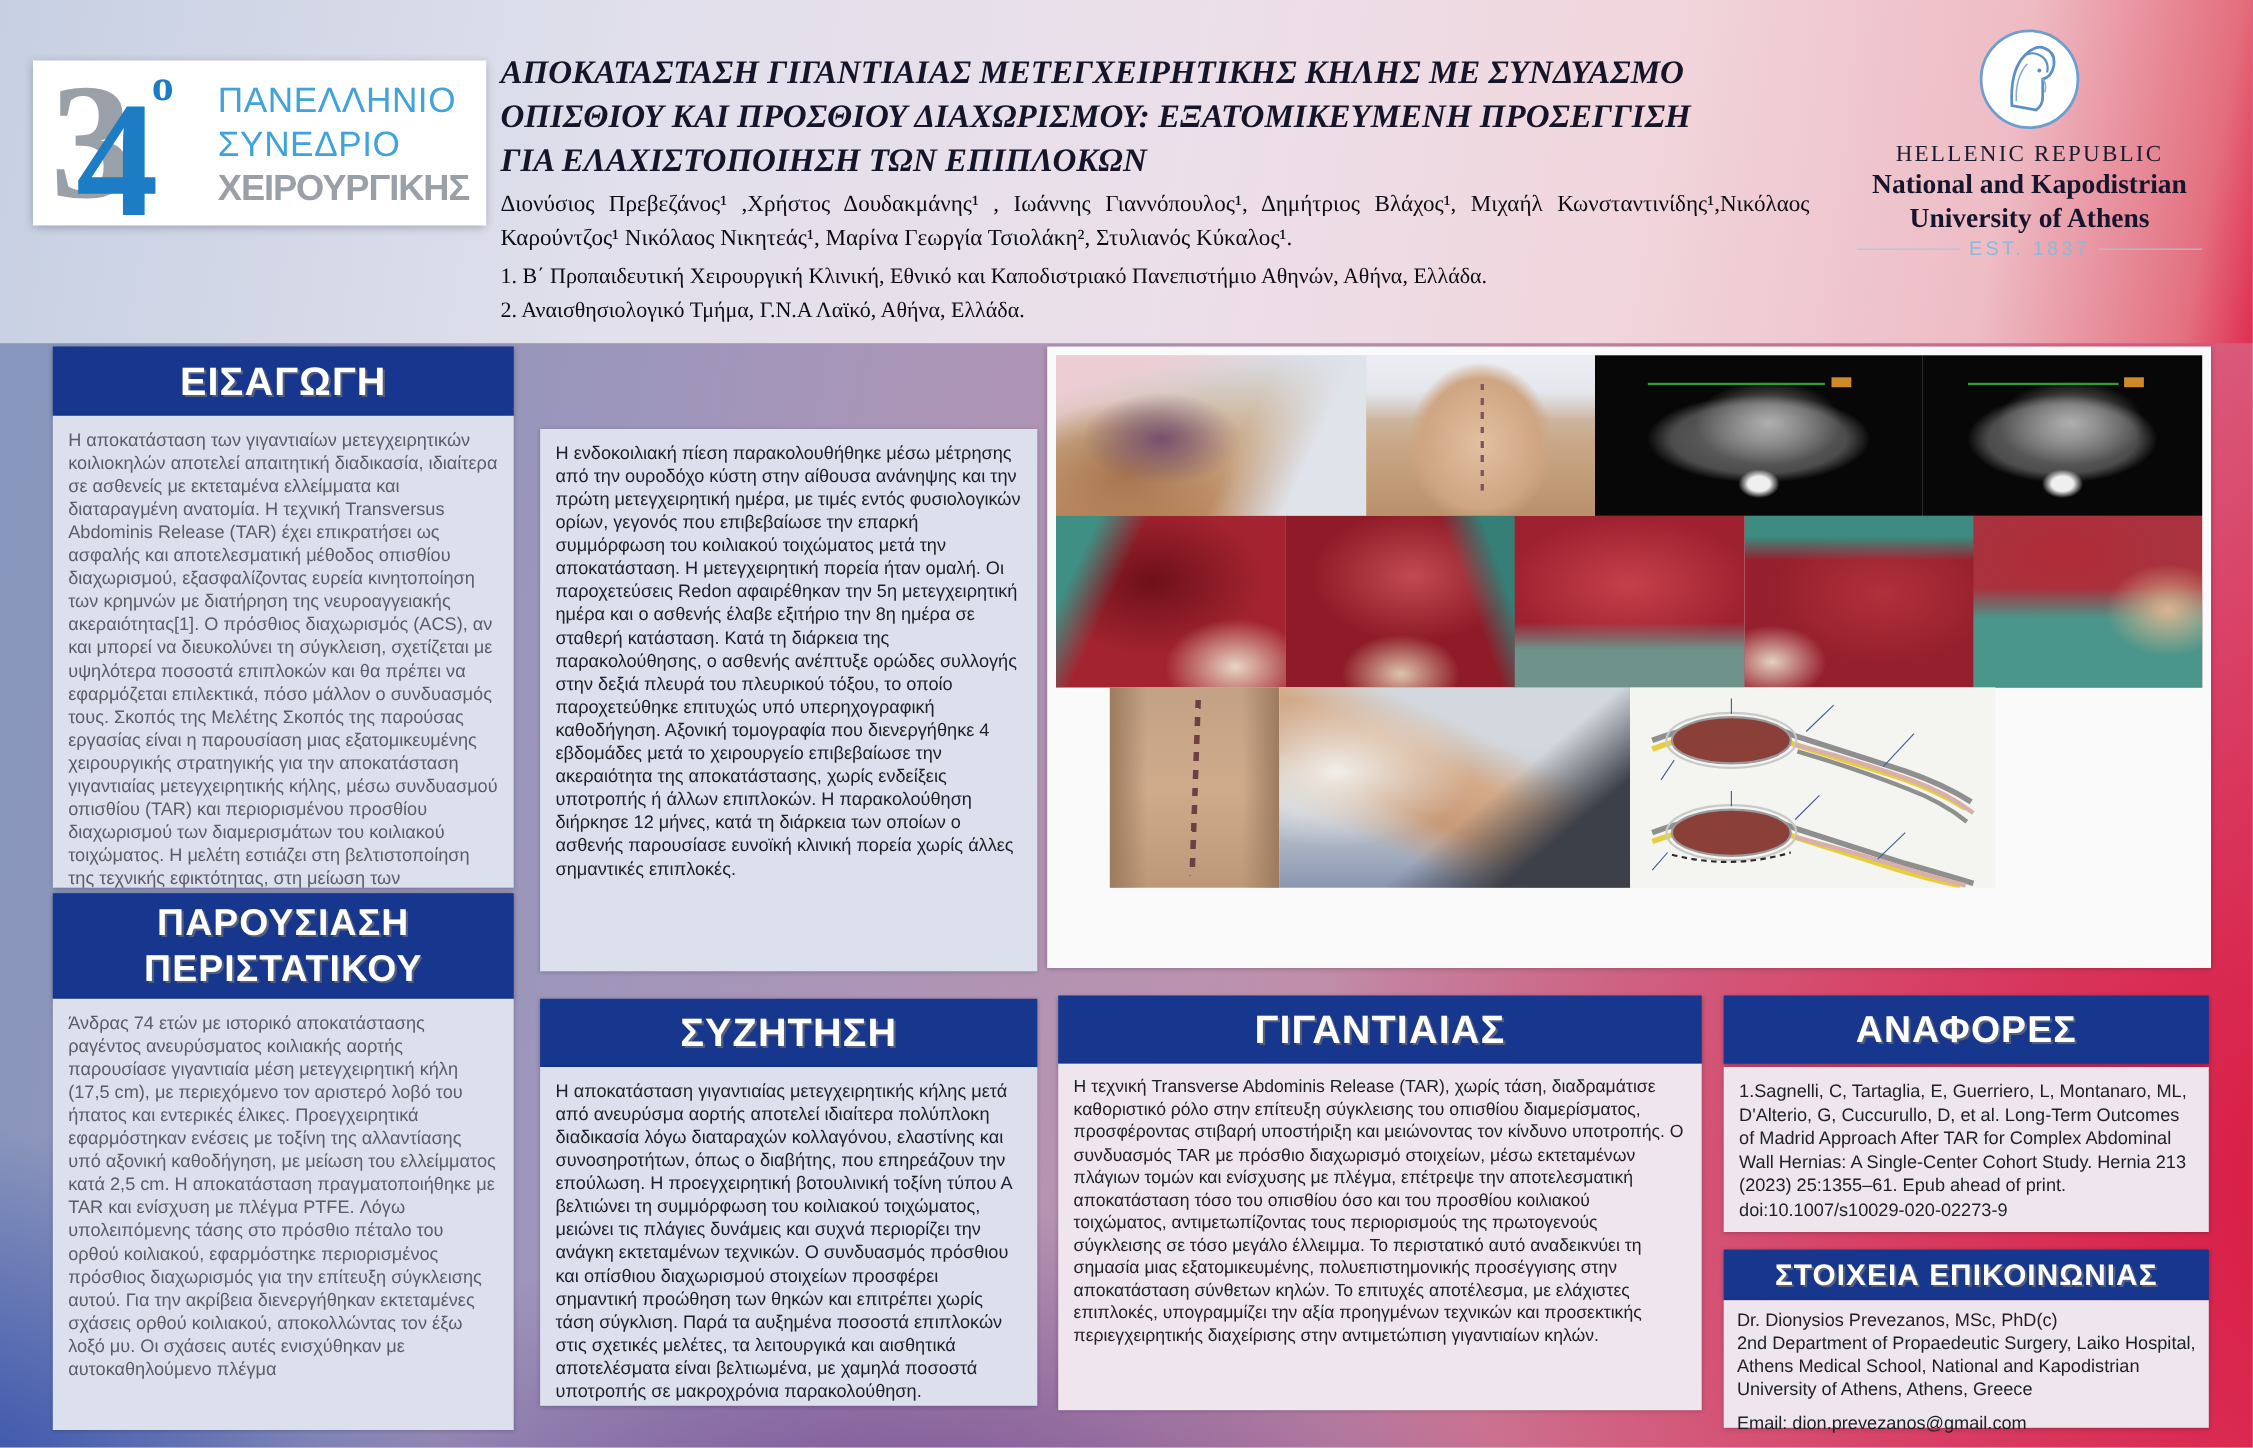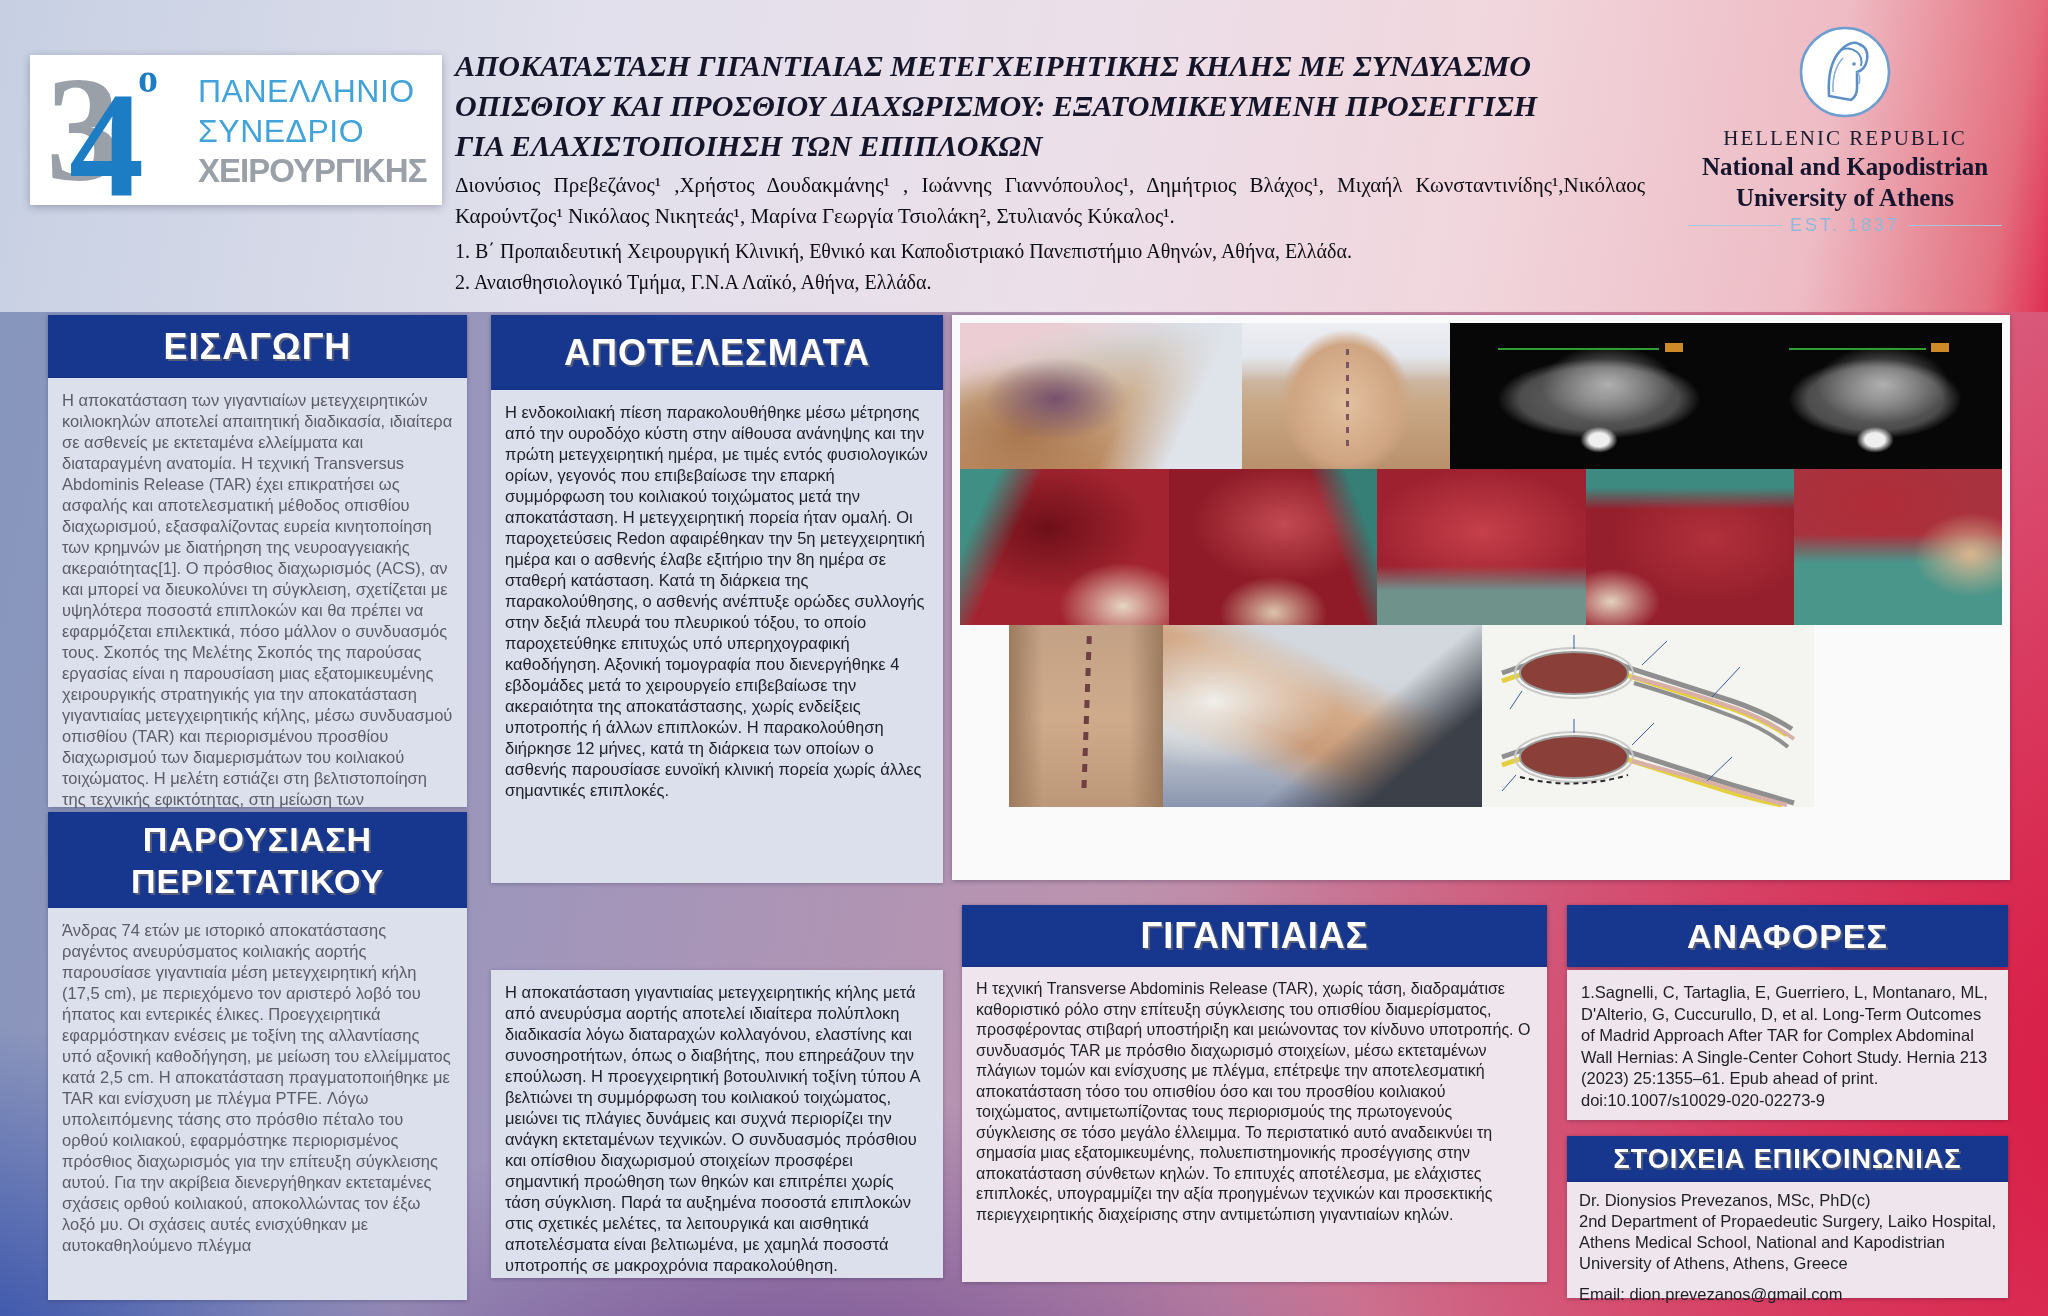--- a/index.html
+++ b/index.html
@@ -210,23 +210,23 @@
   <div class="panel" id="intro-body">Η αποκατάσταση των γιγαντιαίων μετεγχειρητικών κοιλιοκηλών αποτελεί απαιτητική διαδικασία, ιδιαίτερα σε ασθενείς με εκτεταμένα ελλείμματα και διαταραγμένη ανατομία. Η τεχνική Transversus Abdominis Release (TAR) έχει επικρατήσει ως ασφαλής και αποτελεσματική μέθοδος οπισθίου διαχωρισμού, εξασφαλίζοντας ευρεία κινητοποίηση των κρημνών με διατήρηση της νευροαγγειακής ακεραιότητας[1]. Ο πρόσθιος διαχωρισμός (ACS), αν και μπορεί να διευκολύνει τη σύγκλειση, σχετίζεται με υψηλότερα ποσοστά επιπλοκών και θα πρέπει να εφαρμόζεται επιλεκτικά, πόσο μάλλον ο συνδυασμός τους. Σκοπός της Μελέτης Σκοπός της παρούσας εργασίας είναι η παρουσίαση μιας εξατομικευμένης χειρουργικής στρατηγικής για την αποκατάσταση γιγαντιαίας μετεγχειρητικής κήλης, μέσω συνδυασμού οπισθίου (TAR) και περιορισμένου προσθίου διαχωρισμού των διαμερισμάτων του κοιλιακού τοιχώματος. Η μελέτη εστιάζει στη βελτιστοποίηση της τεχνικής εφικτότητας, στη μείωση των μετεγχειρητικών επιπλοκών και στη διατήρηση της λειτουργικής ακεραιότητας του κοιλιακού τοιχώματος</div>
 
   <div class="bar" id="case-bar">
     <div>
       <div>ΠΑΡΟΥΣΙΑΣΗ</div>
       <div>ΠΕΡΙΣΤΑΤΙΚΟΥ</div>
     </div>
   </div>
   <div class="panel" id="case-body">Άνδρας 74 ετών με ιστορικό αποκατάστασης ραγέντος ανευρύσματος κοιλιακής αορτής παρουσίασε γιγαντιαία μέση μετεγχειρητική κήλη (17,5 cm), με περιεχόμενο τον αριστερό λοβό του ήπατος και εντερικές έλικες. Προεγχειρητικά εφαρμόστηκαν ενέσεις με τοξίνη της αλλαντίασης υπό αξονική καθοδήγηση, με μείωση του ελλείμματος κατά 2,5 cm. Η αποκατάσταση πραγματοποιήθηκε με TAR και ενίσχυση με πλέγμα PTFE. Λόγω υπολειπόμενης τάσης στο πρόσθιο πέταλο του ορθού κοιλιακού, εφαρμόστηκε περιορισμένος πρόσθιος διαχωρισμός για την επίτευξη σύγκλεισης αυτού. Για την ακρίβεια διενεργήθηκαν εκτεταμένες σχάσεις ορθού κοιλιακού, αποκολλώντας τον έξω λοξό μυ. Οι σχάσεις αυτές ενισχύθηκαν με αυτοκαθηλούμενο πλέγμα</div>
 
-  <div class="bar" id="results-bar">ΑΠΟΤΕΛΕΣΜΑΤΑ</div>
   <div class="panel dark" id="results-body">Η ενδοκοιλιακή πίεση παρακολουθήθηκε μέσω μέτρησης από την ουροδόχο κύστη στην αίθουσα ανάνηψης και την πρώτη μετεγχειρητική ημέρα, με τιμές εντός φυσιολογικών ορίων, γεγονός που επιβεβαίωσε την επαρκή συμμόρφωση του κοιλιακού τοιχώματος μετά την αποκατάσταση. Η μετεγχειρητική πορεία ήταν ομαλή. Οι παροχετεύσεις Redon αφαιρέθηκαν την 5η μετεγχειρητική ημέρα και ο ασθενής έλαβε εξιτήριο την 8η ημέρα σε σταθερή κατάσταση. Κατά τη διάρκεια της παρακολούθησης, ο ασθενής ανέπτυξε ορώδες συλλογής στην δεξιά πλευρά του πλευρικού τόξου, το οποίο παροχετεύθηκε επιτυχώς υπό υπερηχογραφική καθοδήγηση. Αξονική τομογραφία που διενεργήθηκε 4 εβδομάδες μετά το χειρουργείο επιβεβαίωσε την ακεραιότητα της αποκατάστασης, χωρίς ενδείξεις υποτροπής ή άλλων επιπλοκών. Η παρακολούθηση διήρκησε 12 μήνες, κατά τη διάρκεια των οποίων ο ασθενής παρουσίασε ευνοϊκή κλινική πορεία χωρίς άλλες σημαντικές επιπλοκές.</div>
 
+  <div class="bar" id="discussion-bar">ΣΥΖΗΤΗΣΗ</div>
   <div class="panel dark" id="discussion-body">Η αποκατάσταση γιγαντιαίας μετεγχειρητικής κήλης μετά από ανευρύσμα αορτής αποτελεί ιδιαίτερα πολύπλοκη διαδικασία λόγω διαταραχών κολλαγόνου, ελαστίνης και συνοσηροτήτων, όπως ο διαβήτης, που επηρεάζουν την επούλωση. Η προεγχειρητική βοτουλινική τοξίνη τύπου Α βελτιώνει τη συμμόρφωση του κοιλιακού τοιχώματος, μειώνει τις πλάγιες δυνάμεις και συχνά περιορίζει την ανάγκη εκτεταμένων τεχνικών. Ο συνδυασμός πρόσθιου και οπίσθιου διαχωρισμού στοιχείων προσφέρει σημαντική προώθηση των θηκών και επιτρέπει χωρίς τάση σύγκλιση. Παρά τα αυξημένα ποσοστά επιπλοκών στις σχετικές μελέτες, τα λειτουργικά και αισθητικά αποτελέσματα είναι βελτιωμένα, με χαμηλά ποσοστά υποτροπής σε μακροχρόνια παρακολούθηση.</div>
 
   <div id="images-panel">
     <div class="tile" id="t-bruise"></div>
     <div class="tile" id="t-bulge"></div>
     <div class="tile ct" id="t-ct1"></div>
     <div class="tile ct" id="t-ct2"></div>
 
     <div class="tile op" id="t-op1"></div>
     <div class="tile op" id="t-op2"></div>

